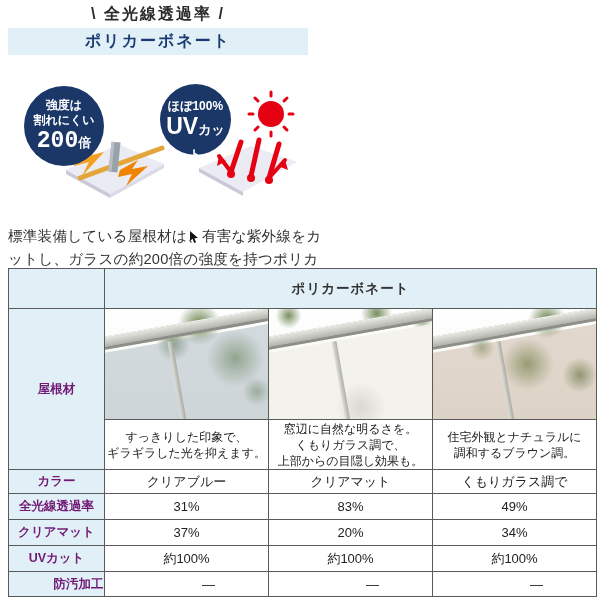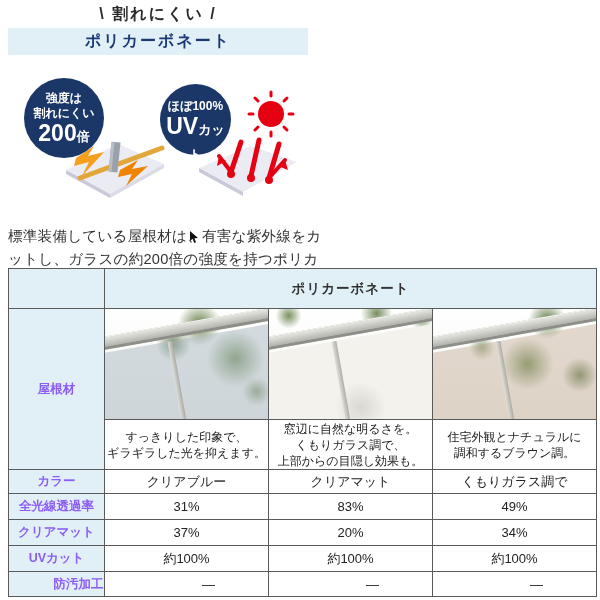--- a/index.html
+++ b/index.html
@@ -15,38 +15,38 @@
              font-size:16px; font-weight:bold; color:#1b3a74; letter-spacing:2px; }
 
   
   .hero { position:absolute; top:0; left:0; width:320px; height:270px; }
   .badge { position:absolute; border-radius:50%; background:#1b3768; color:#fff;
            text-align:center; font-weight:bold; z-index:3; }
   .badge .ln { font-size:12px; line-height:15px; }
   .badge .num { line-height:24px;text-align:center; }
   .badge .big { font-size:23px; font-weight:bold; }
   .badge .sm  { font-size:13px; }
-  .badge1 { left:24px; top:78px; width:80px; height:80px; padding-top:13px; }
+  .badge1 { left:24px; top:86px; width:80px; height:80px; padding-top:13px;font-family:Liberation Mono, monospace; }
   .badge2 { left:160px; top:84px; width:71px; height:71px; padding-top:15px; }
   .illus { position:absolute; z-index:1; }
   .illus1 { left:58px; top:124px; }
   .illus2 { left:193px; top:84px; }
   .cursor-artifact { position:absolute; left:190px; top:231px; z-index:5; }
 
   
   .intro { position:absolute; top:197px; left:8px; width:314px;
            font-size:14.6px; line-height:22.5px; color:#333; letter-spacing:.2px;margin-top:28px; }
 
   
   table.spec { position:absolute; top:268px; left:8px; width:588px;
                border-collapse:collapse; table-layout:fixed; font-size:13px; color:#222; }
   table.spec col.c0 { width:96px; }
   table.spec col.c1, table.spec col.c2, table.spec col.c3 { width:164px; }
   table.spec td { border:1px solid #5a5a5a; text-align:center; vertical-align:middle; }
-  td.lbl { background:#e1eff6; font-weight:bold; font-size:12.5px; color:#8b5cf6; }
+  td.lbl { background:#e1eff6; font-weight:bold; font-size:12.5px; color:#701a75; }
   tr.r-hdr td { height:40px; background:#e1eff6; font-weight:bold; font-size:13.5px; color:#333; letter-spacing:1px; }
   tr.r-img td { height:110px; padding:0; }
   tr.r-desc td { height:50px; font-size:12px; line-height:16px; }
   tr.r-desc td.v { white-space:pre-line; }
   tr.r-color td { height:24px;margin-left:23px; }
   tr.r-sm td { height:26px; }
   tr.r-last td { height:25px;padding-left:44px; }
 
   
   .photo { position:relative; width:100%; height:110px; overflow:hidden;
@@ -77,21 +77,21 @@
                background-color:rgba(243,241,236,.93); }
   .p3 .glass { background:rgba(193,170,148,.45); }
   .mull { position:absolute; top:16px; bottom:-30px; left:86px; width:5px;
           background:linear-gradient(90deg,#e0e0da,#a6a6a0); opacity:.9; }
 </style>
 </head>
 <body>
 
 <div id="page">
 
-  <div class="callout">\ 割れにくい /</div>
+  <div class="callout">\ 全光線透過率 /</div>
 
   <div class="banner">
     <span>ポリカーボネート</span>
   </div>
 
   <div class="hero">
 
     <div class="badge badge1">
       <div class="ln">強度は</div>
       <div class="ln">割れにくい</div>

